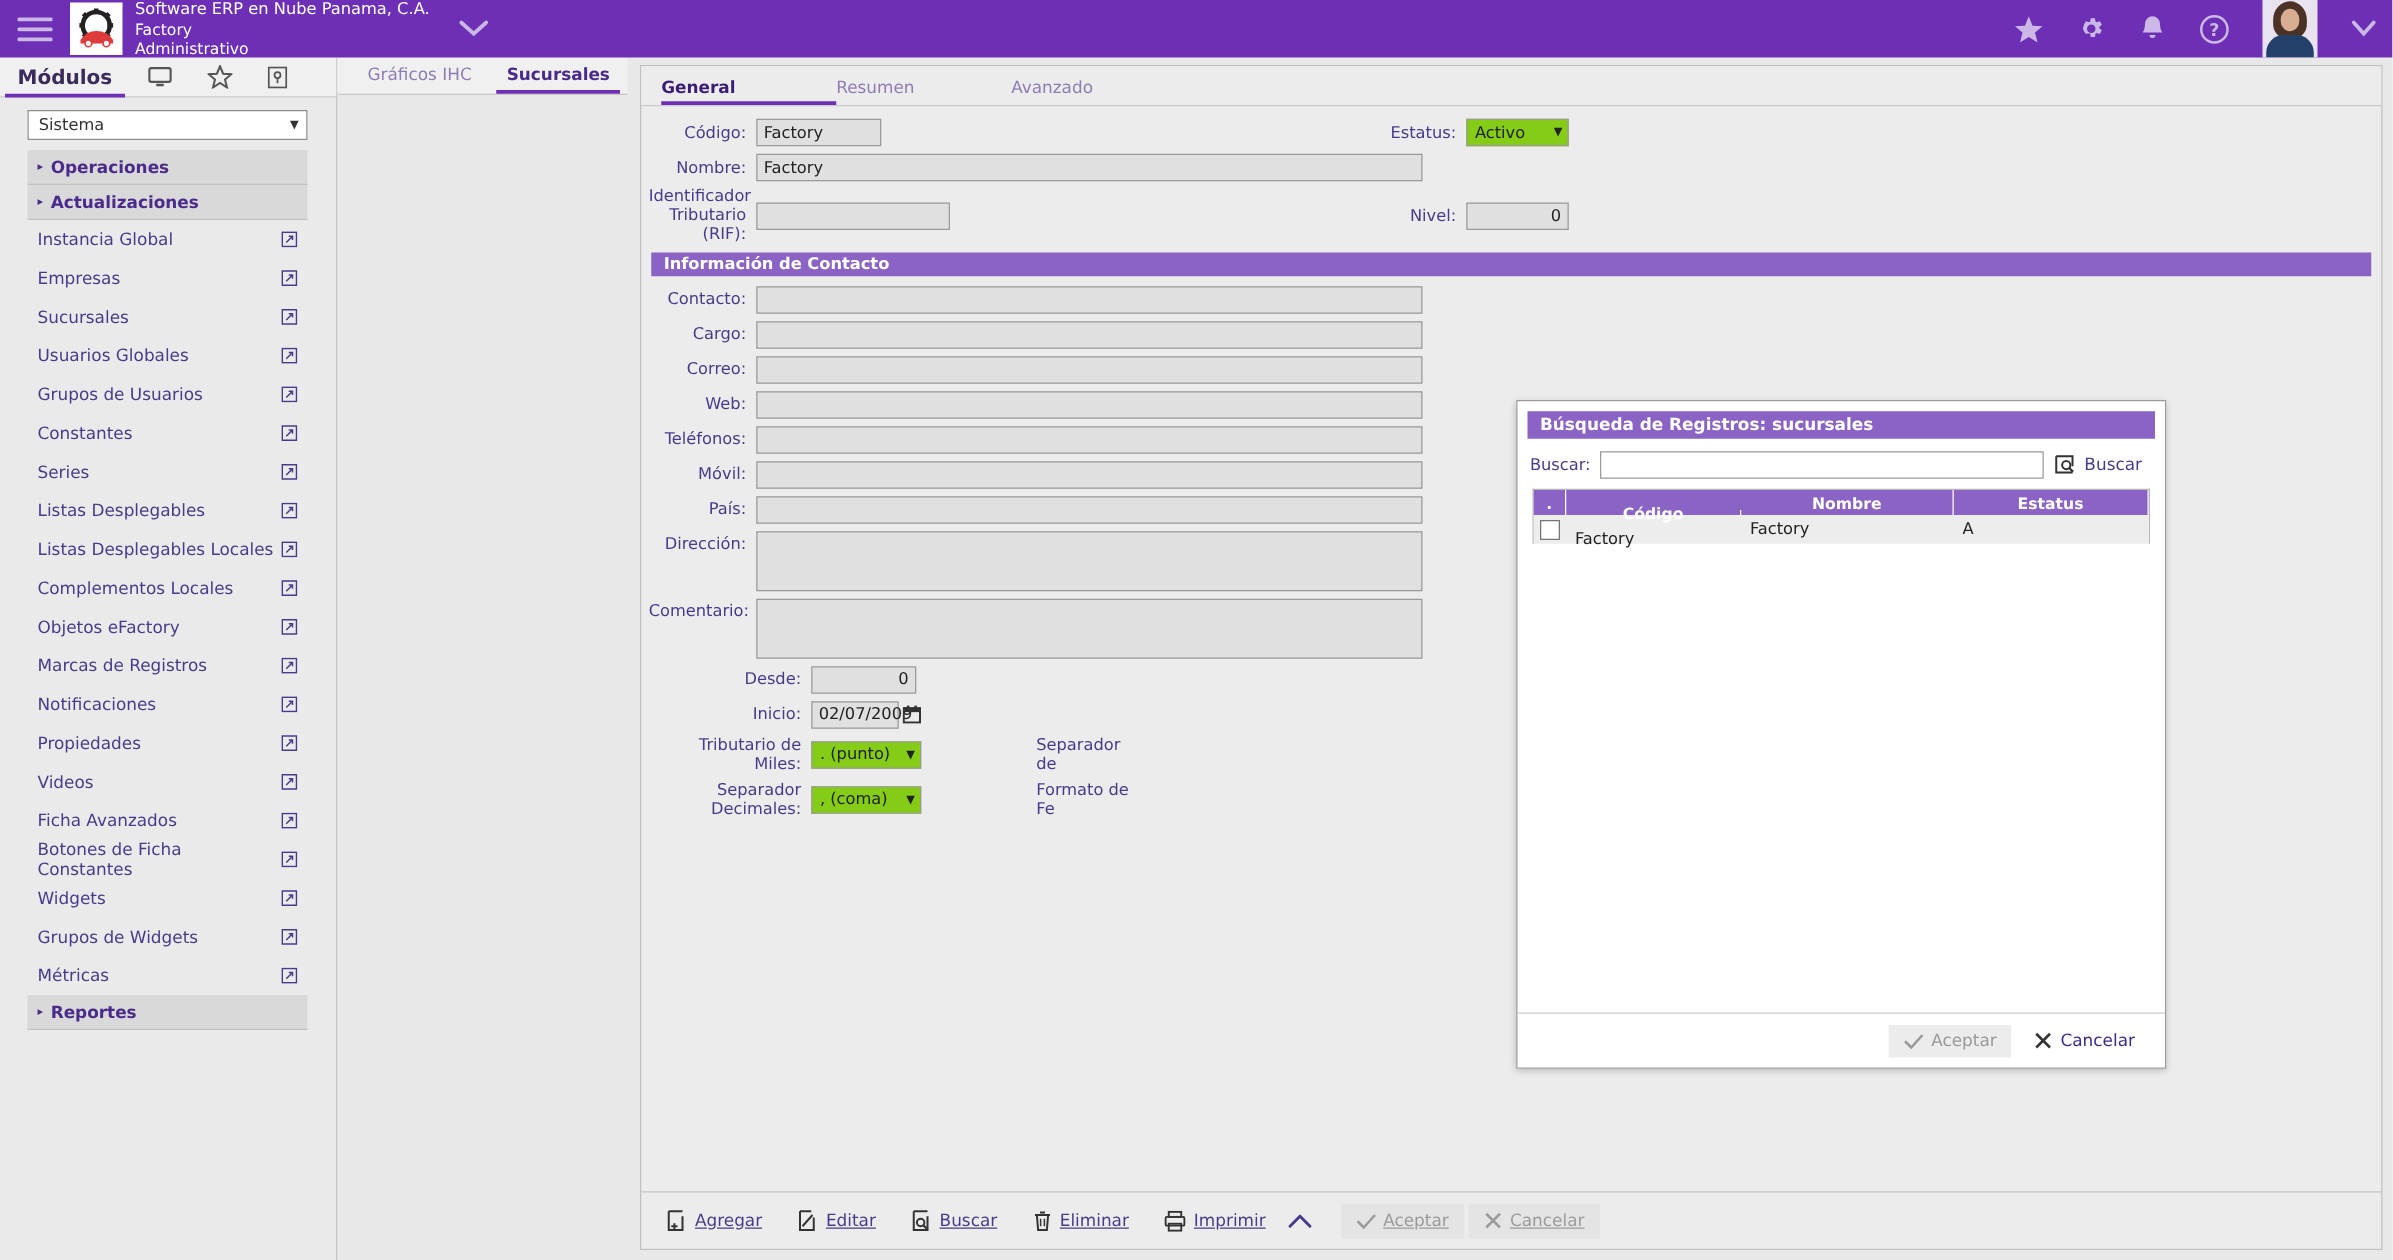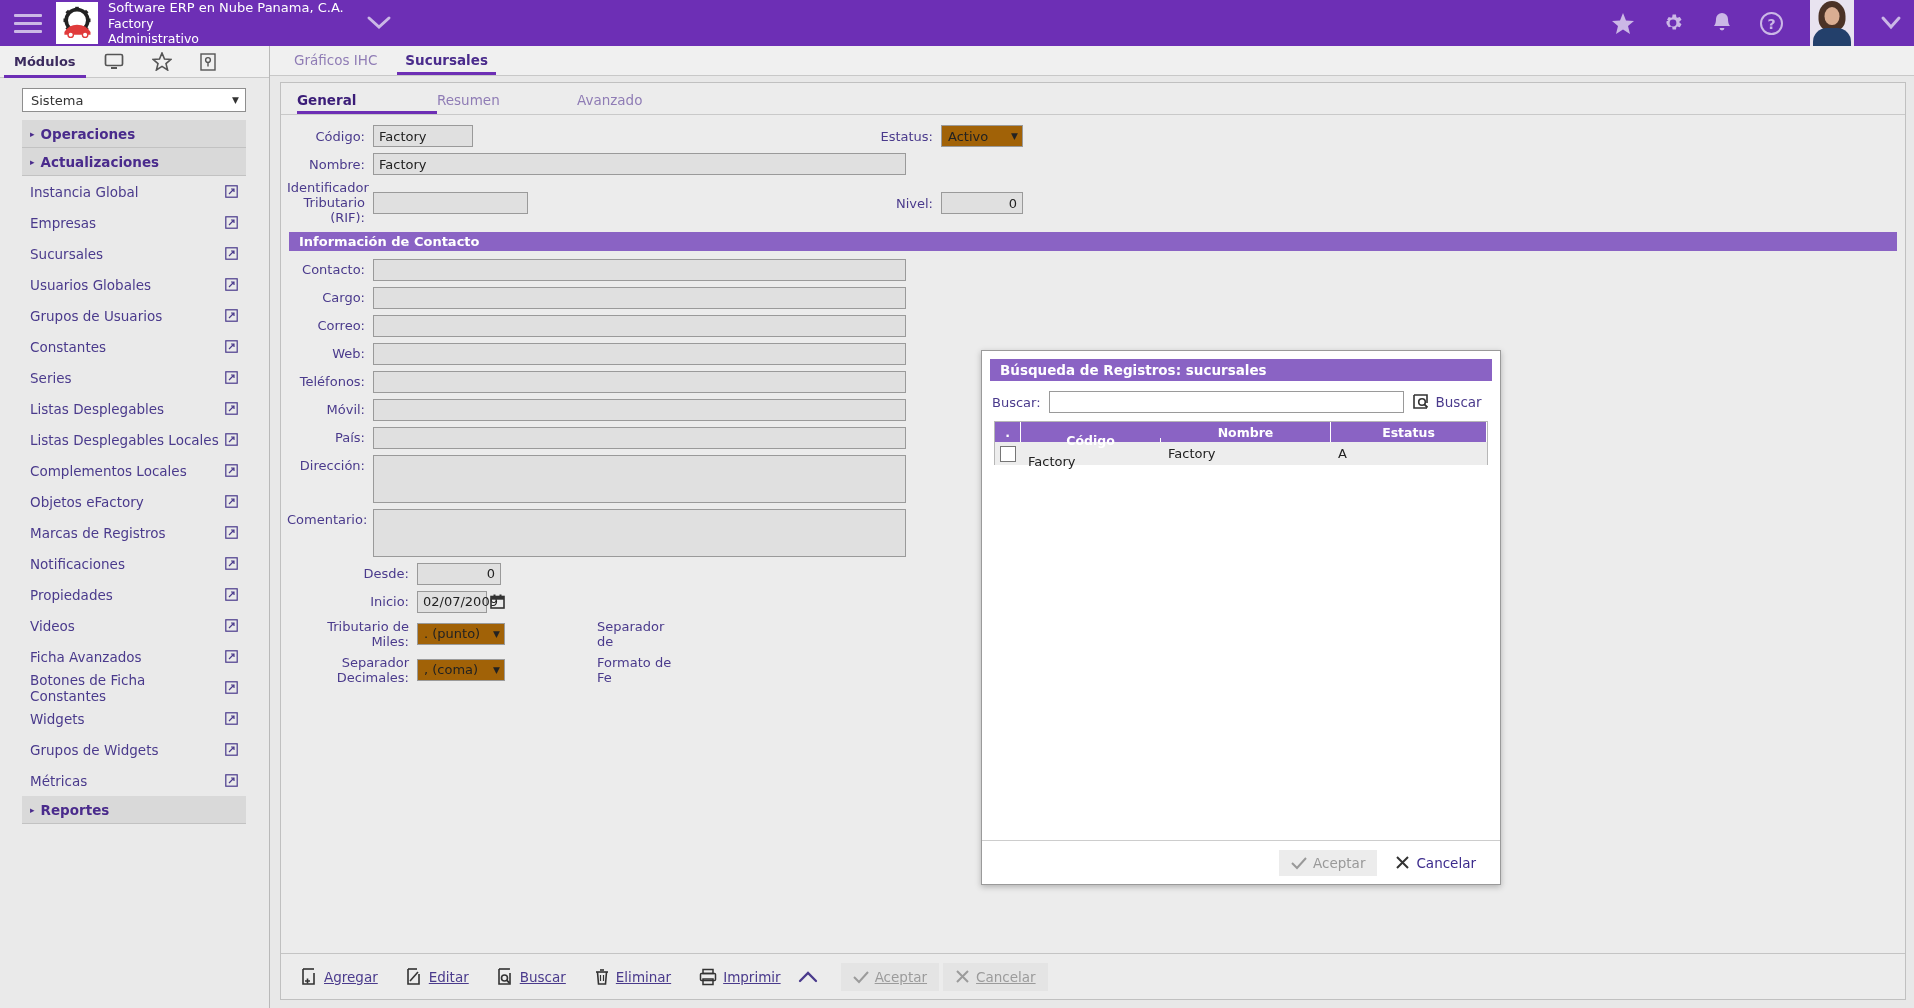--- a/index.html
+++ b/index.html
@@ -31,21 +31,21 @@
   }
   .avatar .hair { position:absolute; left:50%; transform:translateX(-50%); top:1px; width:27px; height:30px; background:#4b3226; border-radius:50% 50% 40% 40%; }
   .avatar .face { position:absolute; left:50%; transform:translateX(-50%); top:7px; width:15px; height:18px; background:#d9ad92; border-radius:50% 50% 48% 48%; z-index:2;}
   .avatar .body { position:absolute; left:50%; transform:translateX(-50%); bottom:0; width:38px; height:18px; background:#23406b; border-radius:14px 14px 0 0; z-index:3;}
   .chev-right-head { color:#cbb8e6; font-size:22px; line-height:1; cursor:pointer; }
 
   
   .body-wrap { display:flex; height:962px; background:#e8e8e8;}
   .sidebar { width:270px; background:#eaeaea; border-right:1px solid #b9b9b9; display:flex; flex-direction:column;}
   .side-tabs { display:flex; align-items:stretch; height:32px; background:#f0f0f0; border-bottom:1px solid #c8c8c8;}
-  .side-tab { flex:0 0 auto; display:flex; align-items:center; justify-content:center; padding:0 14px; color:#3b2a5e; font-weight:bold; font-size:13px; position:relative; cursor:pointer;}
+  .side-tab { flex:0 0 auto; display:flex; align-items:center; justify-content:center; padding:0 14px; color:#3b2a5e; font-weight:bold; font-size:16px; position:relative; cursor:pointer;}
   .side-tab.wide { min-width:84px;}
   .side-tab.active:after { content:""; position:absolute; left:4px; right:4px; bottom:-1px; height:3px; background:#6d2fb5;}
   .side-tab .g { color:#555; display:flex; align-items:center;}
   .side-inner { padding:10px 12px 0 22px; overflow:hidden;}
   .select-box {
     width:224px; height:24px; border:1px solid #8e8e8e; background:#fff;
     display:flex; align-items:center; justify-content:space-between;
     padding:0 6px 0 8px; font-size:13px; color:#333; cursor:pointer;
   }
   .select-box .ar { font-size:9px; color:#333;}
@@ -55,21 +55,21 @@
   }
   .grp .tri{ font-size:9px; margin-right:6px; }
   .grp.first { margin-top:8px;}
   .nav-item {
     width:224px; height:31px; display:flex; align-items:center; justify-content:space-between;
     color:#4a3a8c; font-size:13.5px; padding:0 8px 0 8px; cursor:pointer;
   }
   .nav-item .ext { color:#4a3a8c; display:flex; align-items:center;}
 
   
-  .main { flex:1; display:flex; flex-direction:column; background:#e8e8e8; padding:0;}
+  .main { flex:1; display:flex; flex-direction:row; background:#e8e8e8; padding:0;}
   .main-tabs { height:30px; background:#f0f0f0; display:flex; align-items:flex-end; padding-left:10px; border-bottom:1px solid #c8c8c8;}
   .main-tab { padding:4px 14px 7px 14px; color:#8f7cb5; font-size:13.5px; position:relative; cursor:pointer;}
   .main-tab.active { color:#4a2b8c; font-weight:bold;}
   .main-tab.active:after { content:""; position:absolute; left:6px; right:6px; bottom:0; height:3px; background:#6d2fb5;}
   .panel { margin:6px 8px 8px 10px; background:#ececec; border:1px solid #c0c0c0; flex:1; position:relative; display:flex; flex-direction:column;}
   .form-tabs { height:32px; display:flex; align-items:flex-end; padding-left:16px; border-bottom:1px solid #c9c9c9; background:#ececec;}
   .ftab { width:140px; text-align:left; padding-bottom:6px; color:#8f7cb5; font-size:13.5px; position:relative; cursor:pointer;}
   .ftab.active { color:#3b1d78; font-weight:bold;}
   .ftab.active:after{ content:""; position:absolute; left:0; right:0; bottom:0; height:3px; background:#6d2fb5;}
   .form-area { padding:10px 0 0 0; flex:1; position:relative;}
@@ -77,21 +77,21 @@
   .row { display:flex; align-items:center; margin-bottom:6px; padding-left:6px;}
   .lbl { color:#4a3a8c; font-size:13px; text-align:right; padding-right:8px;}
   .lbl.w80 { width:86px;}
   .inp {
     background:#e0e0e0; border:1px solid #9a9a9a; height:22px; font-size:13px; color:#222;
     padding:0 5px; display:flex; align-items:center; font-family:"DejaVu Sans", sans-serif;
   }
   .inp.ro { background:#e0e0e0;}
   .inp.num { justify-content:flex-end;}
   .sel {
-    background:#a16207; border:1px solid #9a9a9a; height:22px; font-size:13px; color:#222;
+    background:#84cc16; border:1px solid #9a9a9a; height:22px; font-size:13px; color:#222;
     padding:0 4px 0 6px; display:flex; align-items:center; justify-content:space-between; cursor:pointer;
   }
   .sel .ar{ font-size:9px; margin-left:10px;}
   .section-bar {
     background:#8a63c4; color:#fff; font-weight:bold; font-size:13px;
     height:19px; display:flex; align-items:center; padding-left:10px; margin:4px 8px 8px 8px;
   }
   .ta { background:#e0e0e0; border:1px solid #9a9a9a; }
   .modal {
     position:absolute; left:700px; top:235px; width:520px; height:535px;

